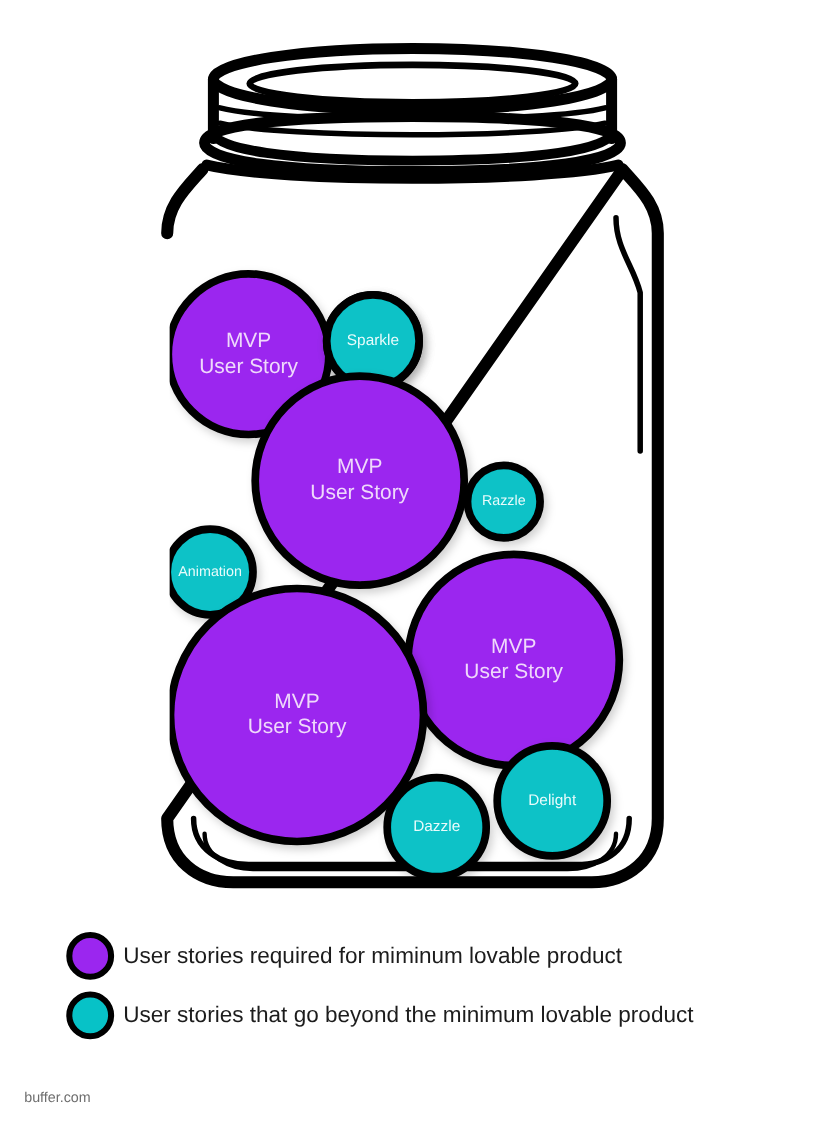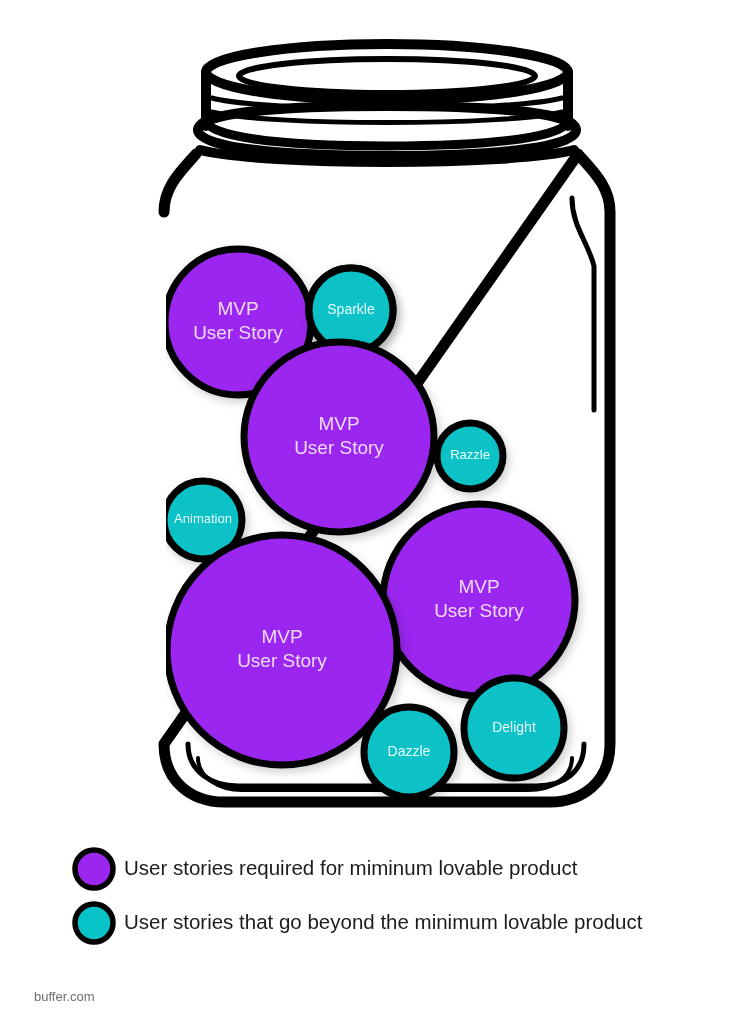--- a/index.html
+++ b/index.html
@@ -10,21 +10,21 @@
   }
   body {
     width: 742px;
     height: 1024px;
     position: relative;
     font-family: "Liberation Sans", sans-serif;
     overflow: hidden;
   }
   #stage {
     position: absolute;
-    left: 16px; top: 0;
+    left: 4px; top: 0;
     width: 655px;
     height: 1024px;
   }
   svg.diagram {
     display: block;
     width: 742px;
     height: 1024px;
   }
   .jar-stroke {
     fill: none;

